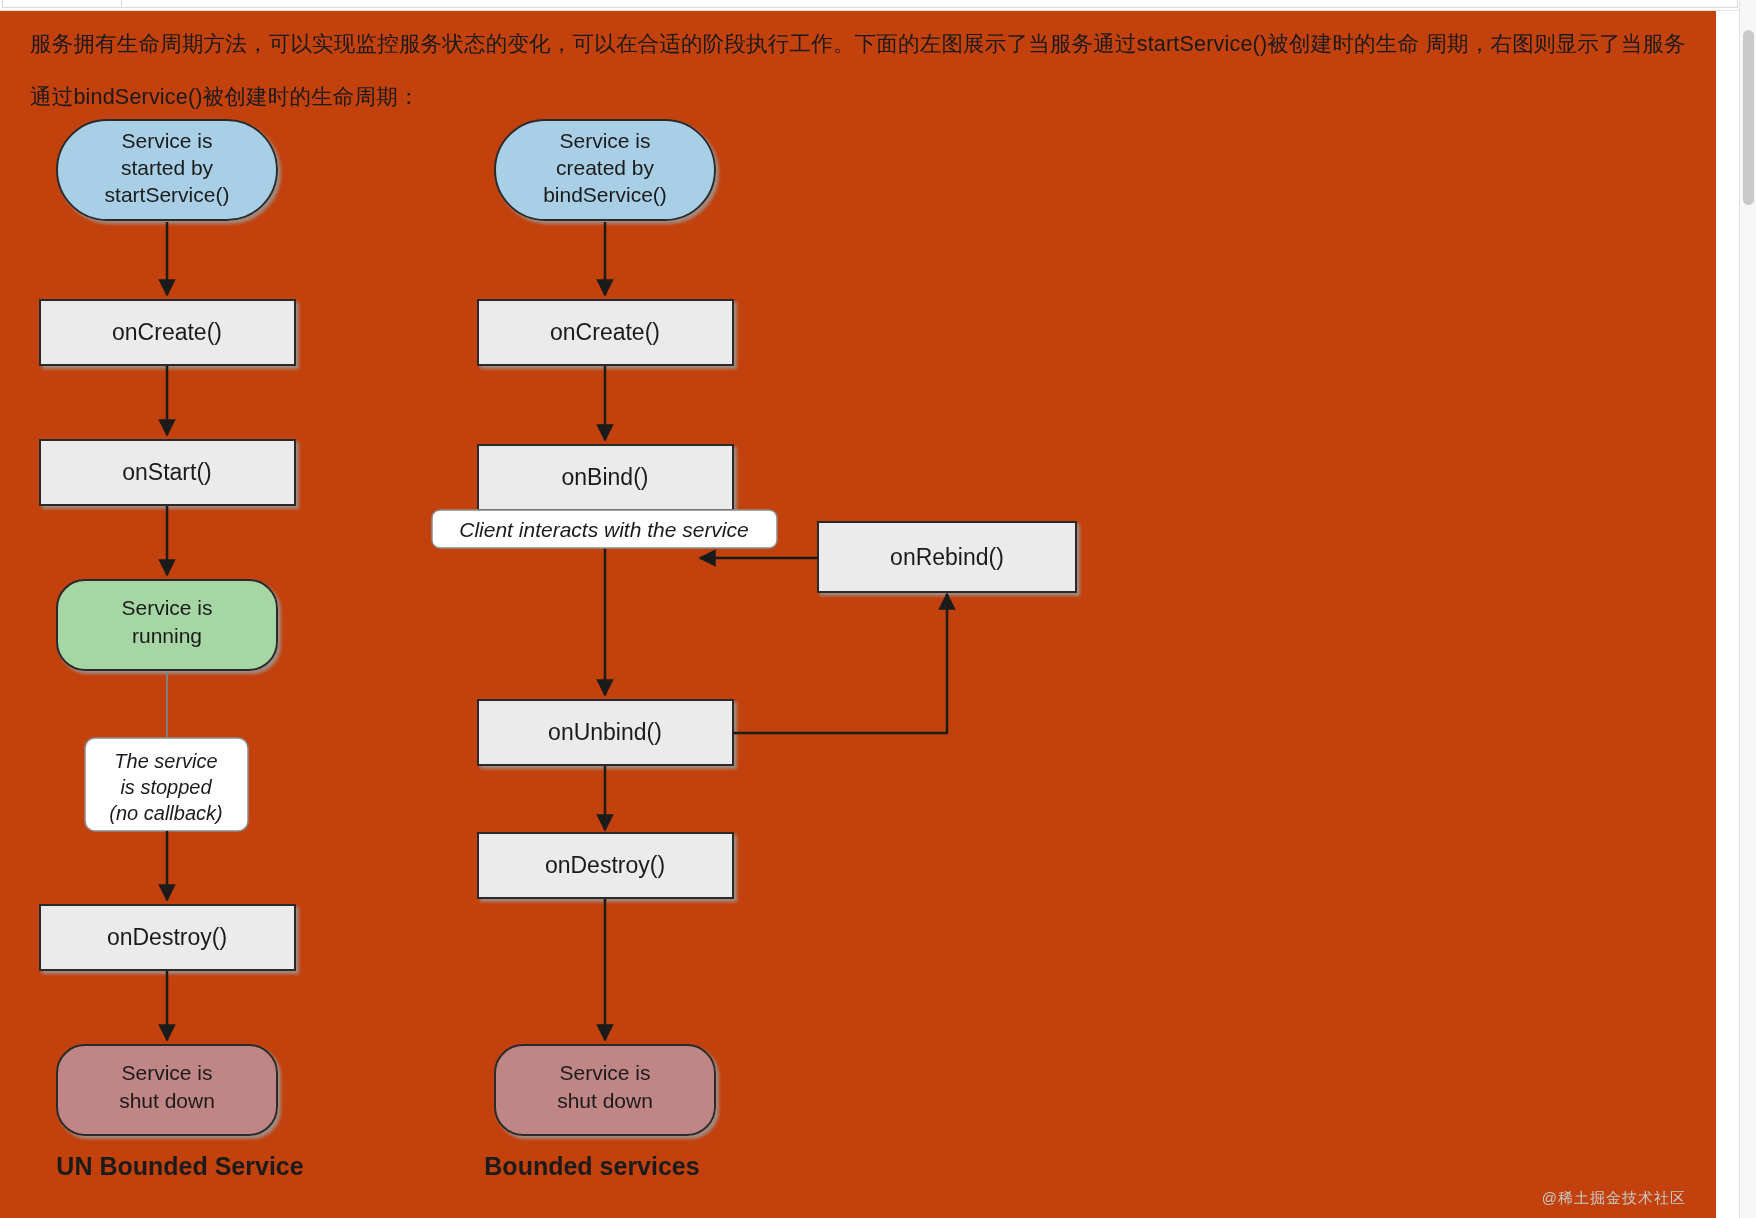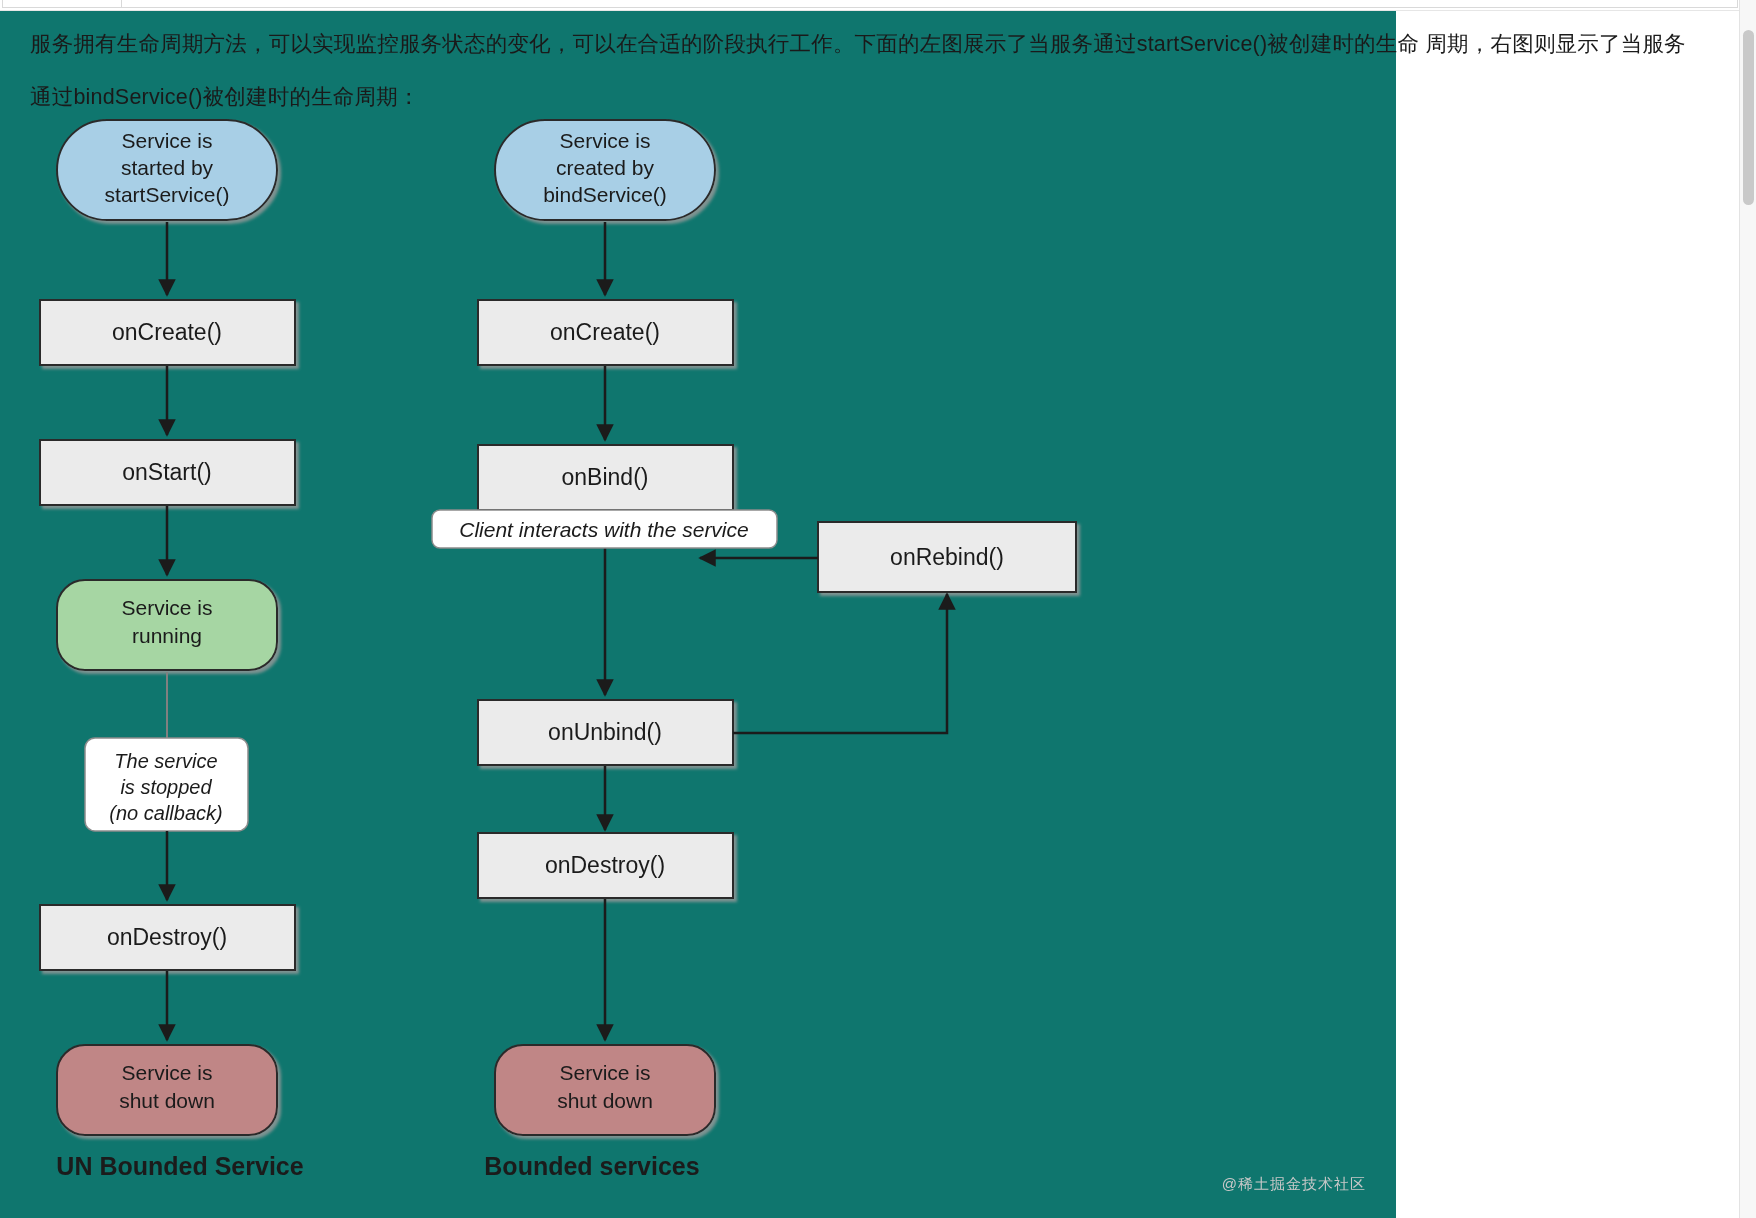--- a/index.html
+++ b/index.html
@@ -10,23 +10,23 @@
   body {
     width: 1756px;
     height: 1218px;
     font-family: "Liberation Sans", sans-serif;
     position: relative;
     overflow: hidden;
   }
   .page {
     position: absolute;
     left: 0; top: 0;
-    width: 1396px;
+    width: 1716px;
     height: 1218px;
-    background: #0f766e;
+    background: #c2410c;
   }
   
   .top-strip {
     position: absolute;
     left: 0; top: 0;
     width: 1740px;
     height: 10px;
     border-bottom: 1px solid #e6e6e6;
     background: #fff;
   }
@@ -89,21 +89,21 @@
     position: absolute;
     left: 0; top: 0;
   }
   .node-text {
     font-family: "Liberation Sans", sans-serif;
     fill: #1b1b1b;
   }
   .watermark {
     position: absolute;
     right: 30px;
-    bottom: 24px;
+    bottom: 10px;
     font-size: 15px;
     color: #c8c8c8;
     letter-spacing: 1px;
   }
 </style>
 </head>
 <body>
 
 <div class="page">
 

